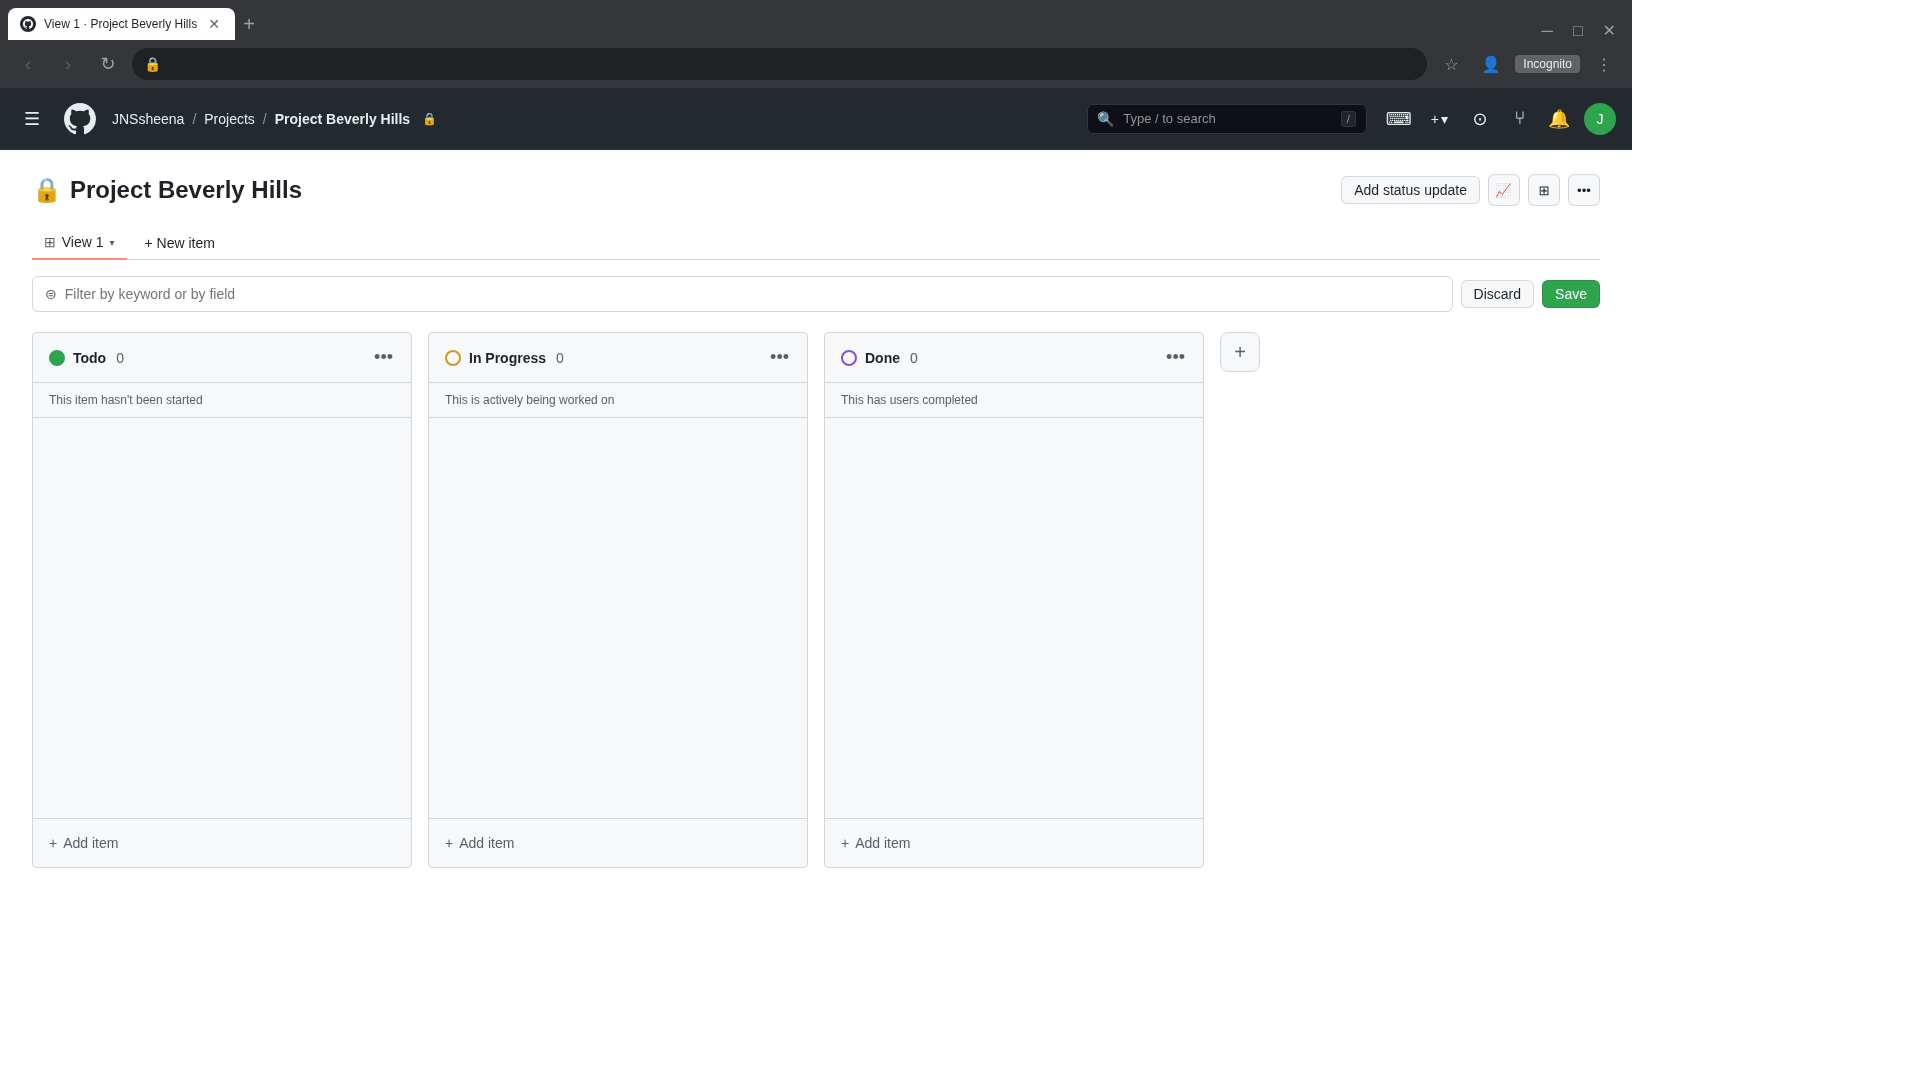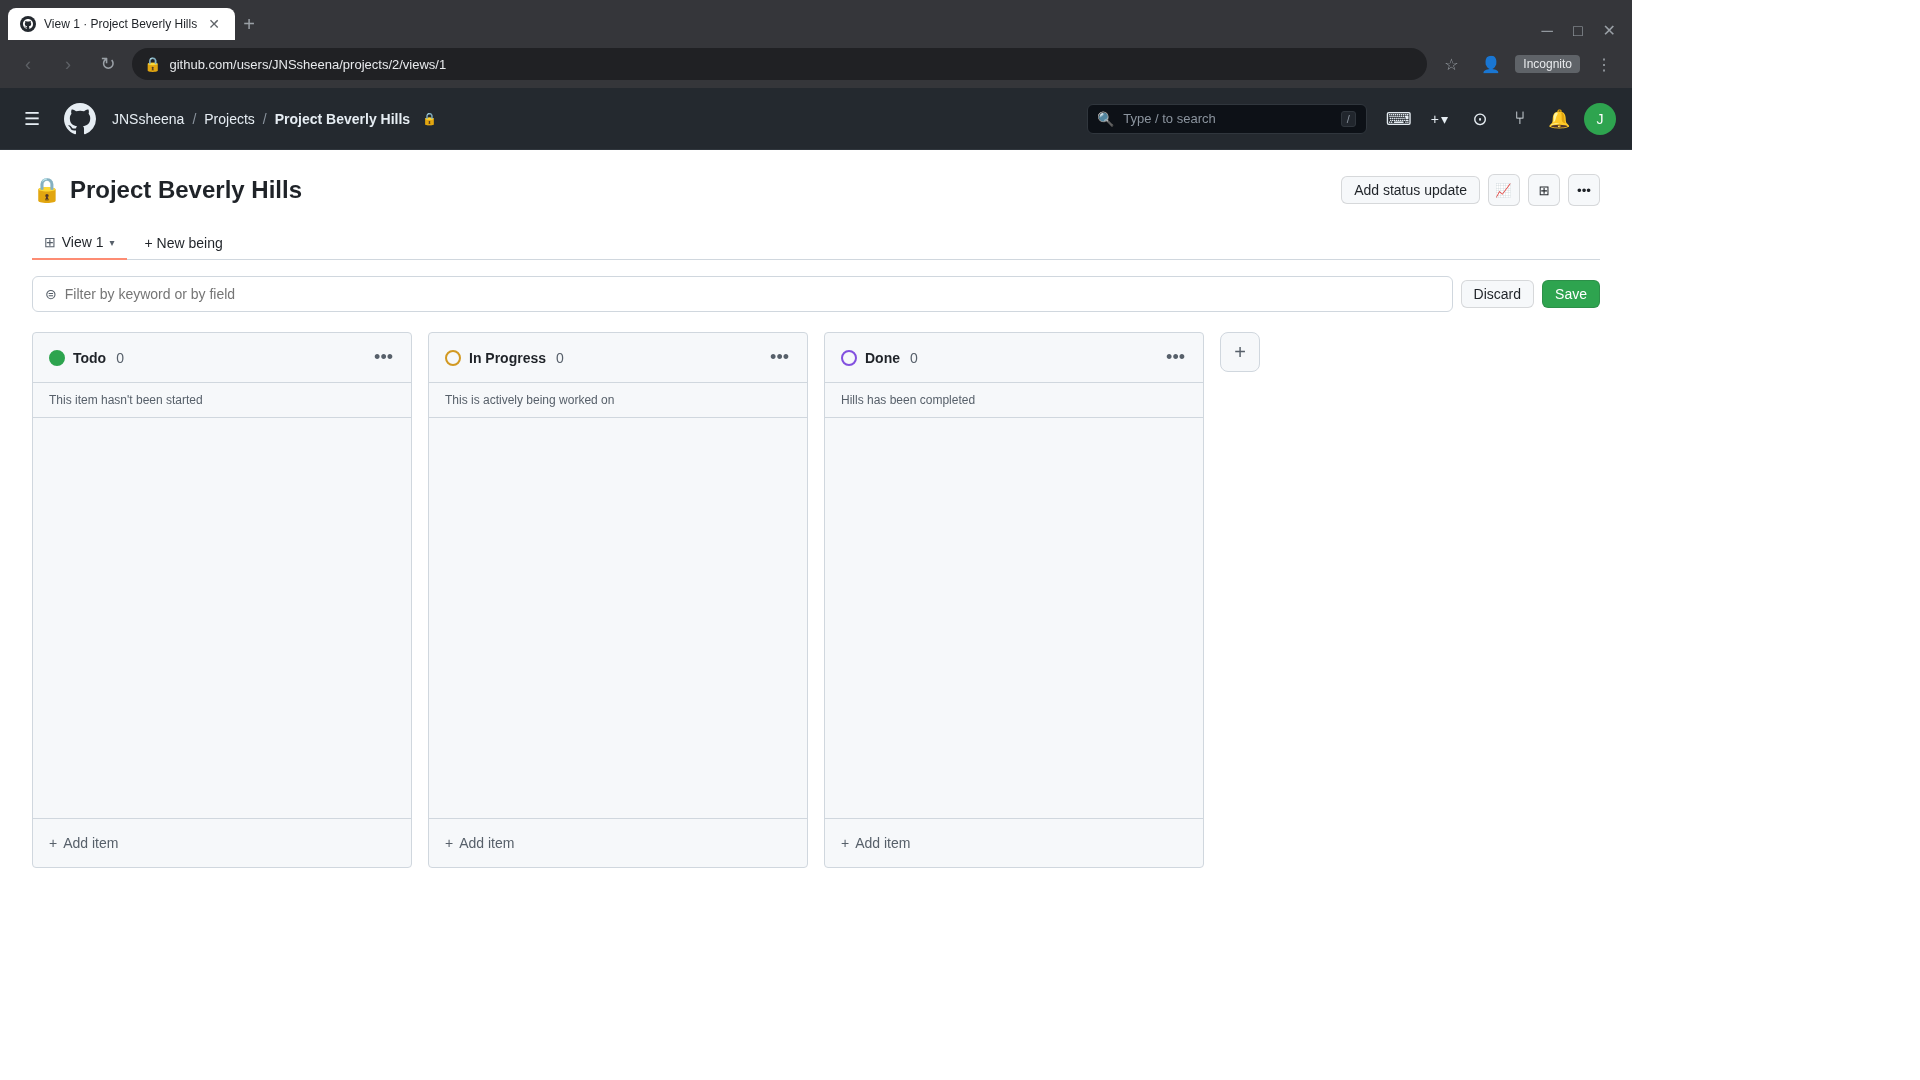--- a/index.html
+++ b/index.html
@@ -115,21 +115,20 @@
       <span class="win-btn">✕</span>
     </div>
   </div>
 
   <div class="browser-nav">
     <button class="nav-btn disabled">‹</button>
     <button class="nav-btn disabled">›</button>
     <button class="nav-btn">↻</button>
     <div class="address-bar">
       <span class="lock-icon">🔒</span>
-      <span class="url-text">github.com/users/JNSsheena/projects/2/views/1</span>
     </div>
     <div class="nav-actions">
       <button class="nav-action-btn">☆</button>
       <button class="nav-action-btn">👤</button>
       <span class="incognito-badge">Incognito</span>
       <button class="nav-action-btn">⋮</button>
     </div>
   </div>
 
   <div class="gh-page">
@@ -185,21 +184,21 @@
           </button>
         </div>
       </div>
 
       <div class="view-tabs">
         <div class="view-tab active">
           <span class="tab-icon">⊞</span>
           <span>View 1</span>
           <span class="tab-chevron">▾</span>
         </div>
-        <button class="new-view-btn">+ New being</button>
+        <button class="new-view-btn">+ New item</button>
       </div>
 
       <div class="filter-bar">
         <div class="filter-input-wrap">
           <span class="filter-icon">⊜</span>
           <input class="filter-input" type="text" placeholder="Filter by keyword or by field" style="">
         </div>
         <button class="btn-discard">Discard</button>
         <button class="btn-save">Save</button>
       </div>
@@ -240,21 +239,21 @@
           </div>
         </div>
 
         <div class="kanban-column">
           <div class="column-header">
             <div class="column-status-icon status-done"></div>
             <span class="column-title">Done</span>
             <span class="column-count">0</span>
             <button class="column-menu-btn">•••</button>
           </div>
-          <div class="column-desc">Hills has been completed</div>
+          <div class="column-desc">This has users completed</div>
           <div class="column-body"></div>
           <div class="column-footer">
             <button class="add-item-btn">
               <span>+</span>
               <span>Add item</span>
             </button>
           </div>
         </div>
 
         <button class="add-column-btn">+</button>

